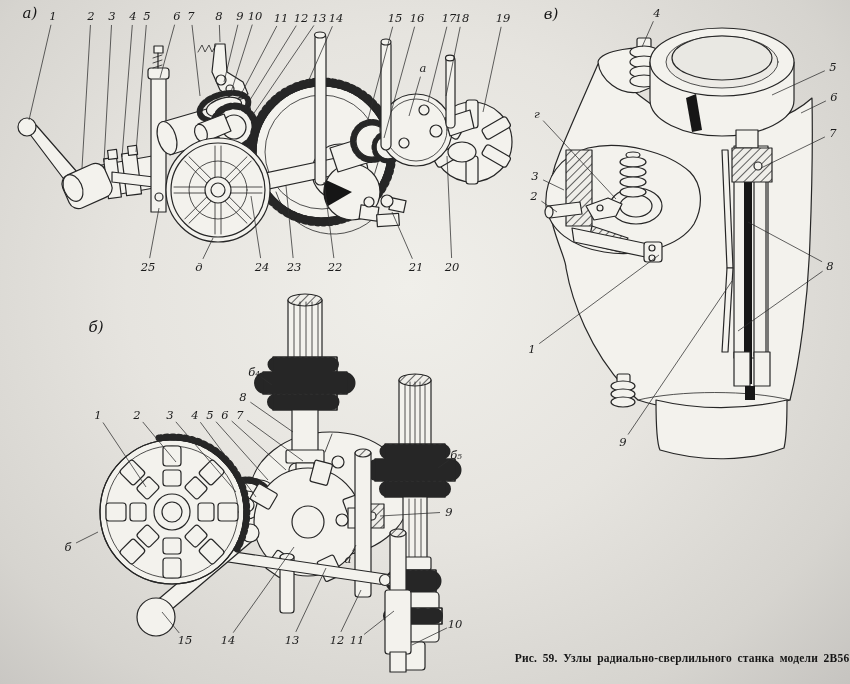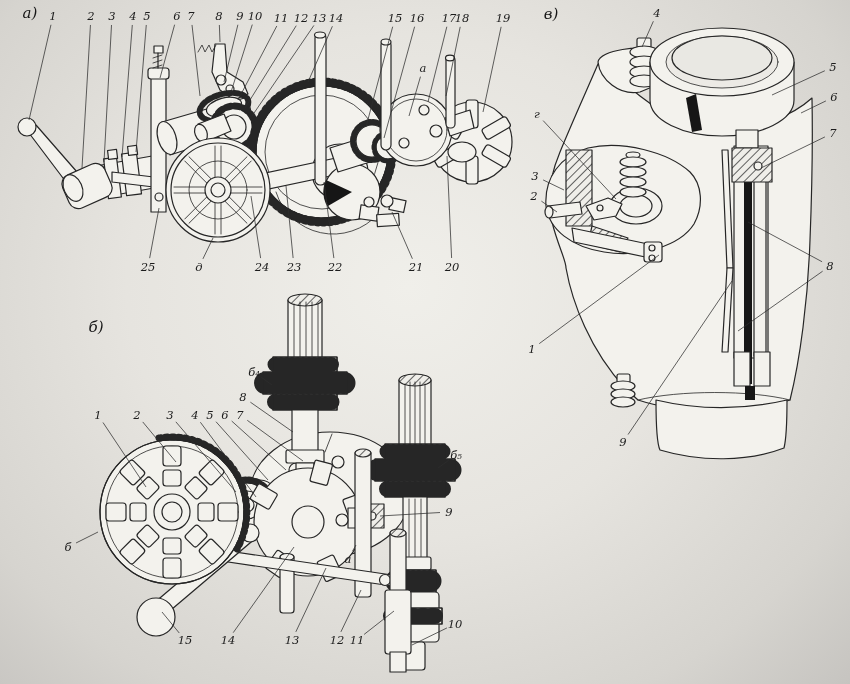--- a/index.html
+++ b/index.html
@@ -486,14 +486,15 @@
           <text x="532" y="353" class="callout">1</text>
           <line x1="822.0695575874279" y1="261.74464065666865" x2="748" y2="222" class="leader"></line>
           <line x1="822.6495041268274" y1="271.193285127785" x2="738" y2="331" class="leader"></line>
           <text x="830" y="270" class="callout">8</text>
           <line x1="628.0455860644132" y1="434.5473453543989" x2="732" y2="281" class="leader"></line>
           <text x="623" y="446" class="callout">9</text>
         </g>
       </g>
 </svg>
 
+<div class="caption">Рис. 59. Узлы радиально-сверлильного станка модели 2В56</div>
 
 </div>
 
 </body></html>

